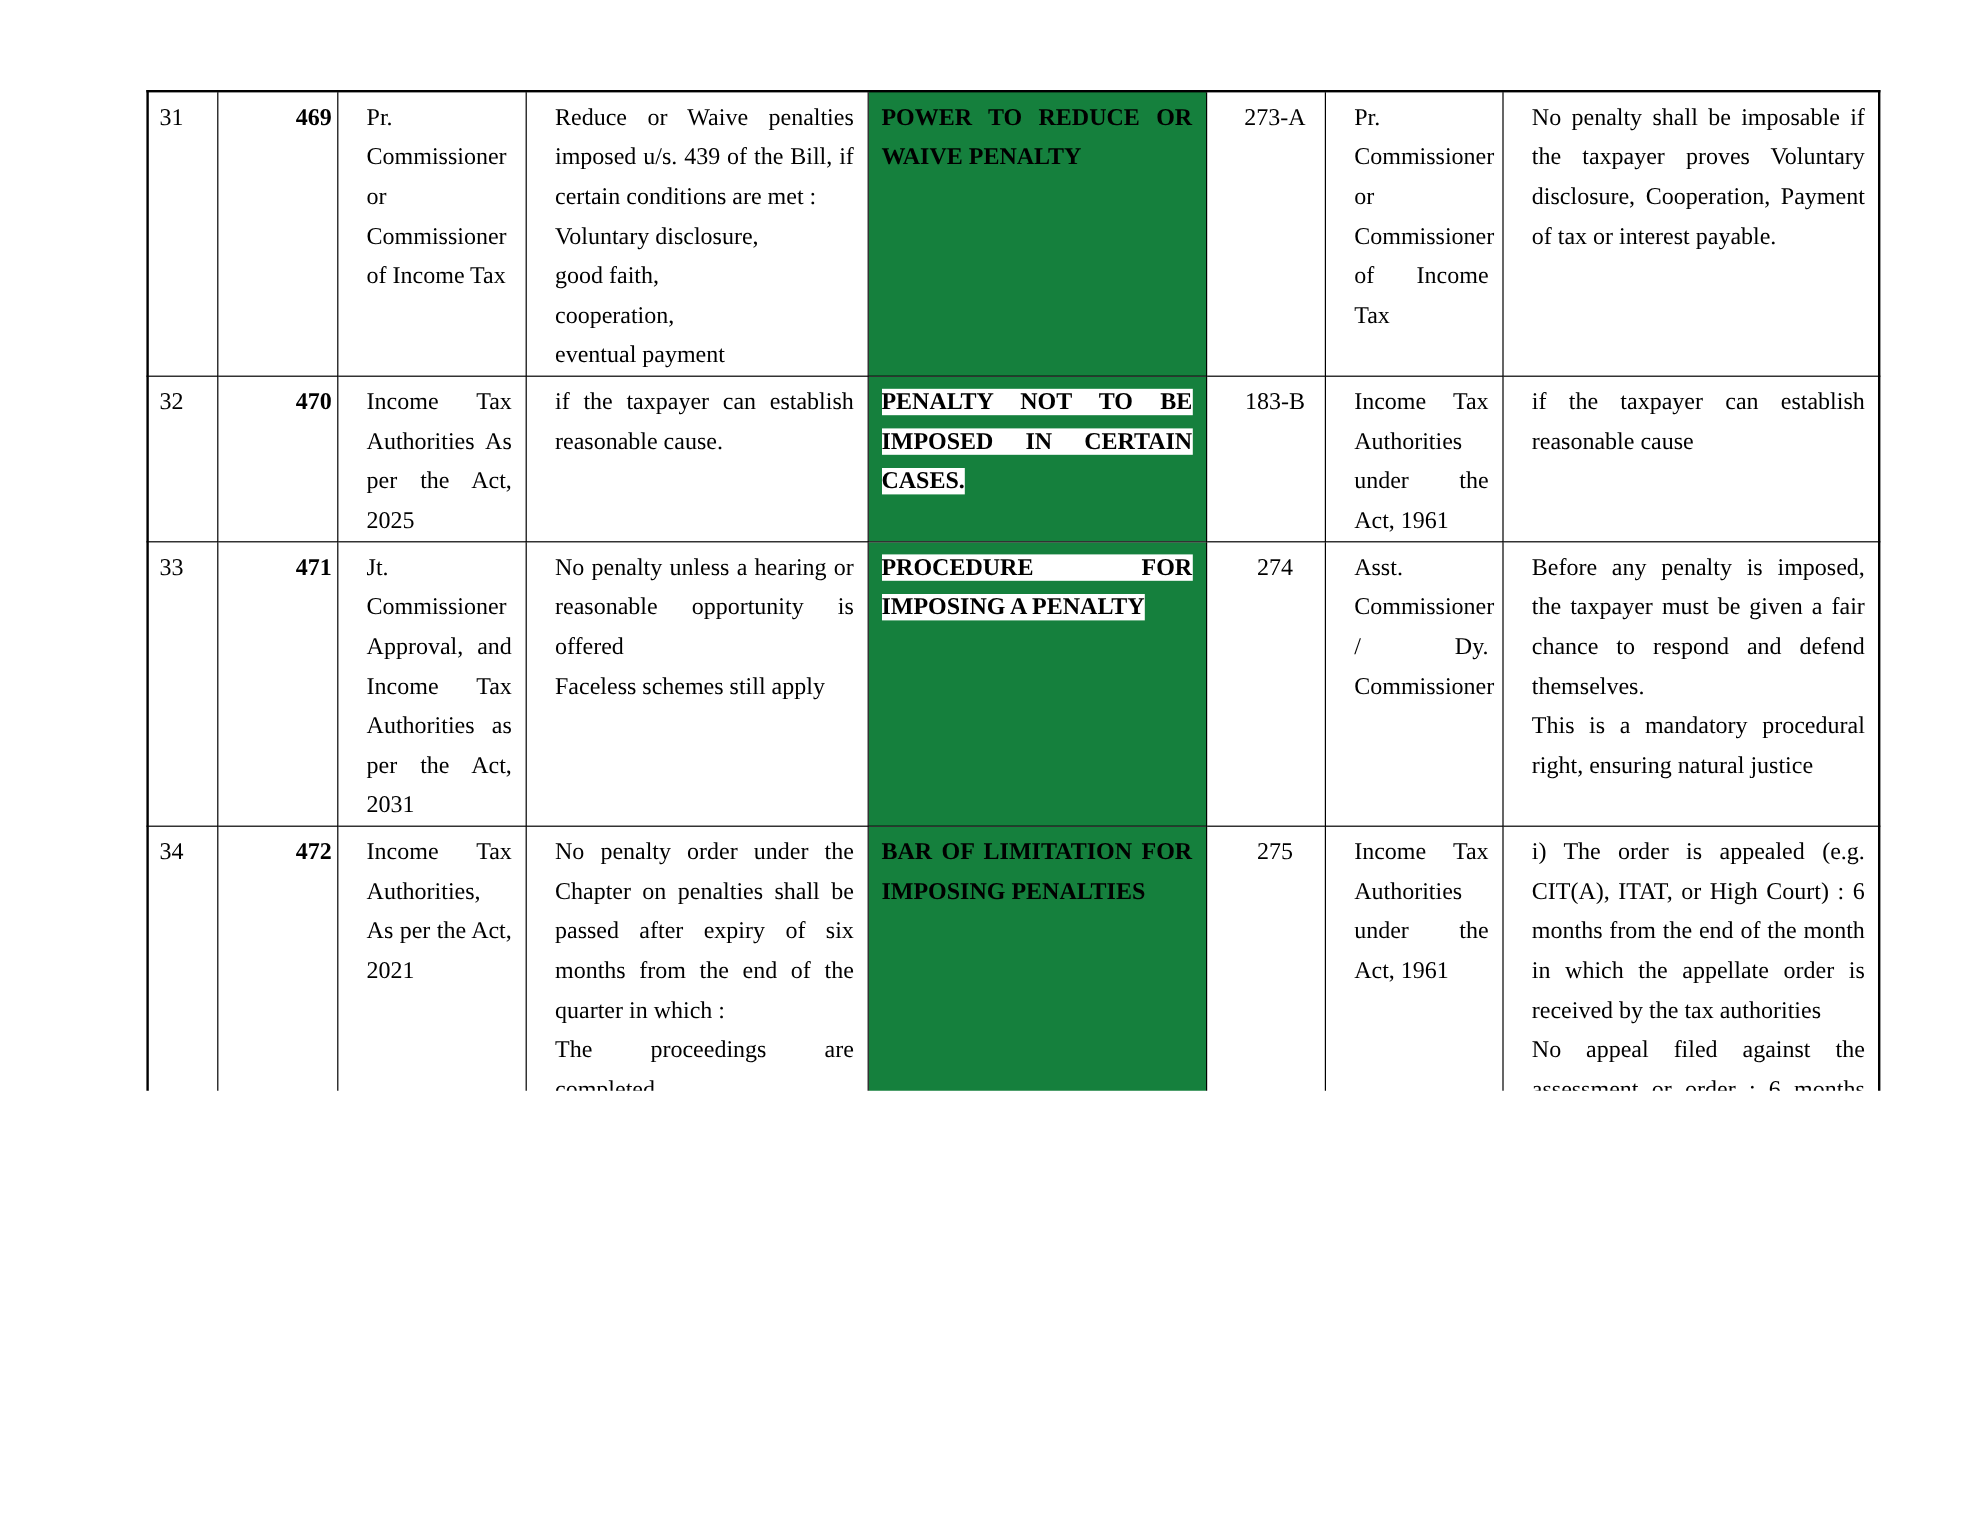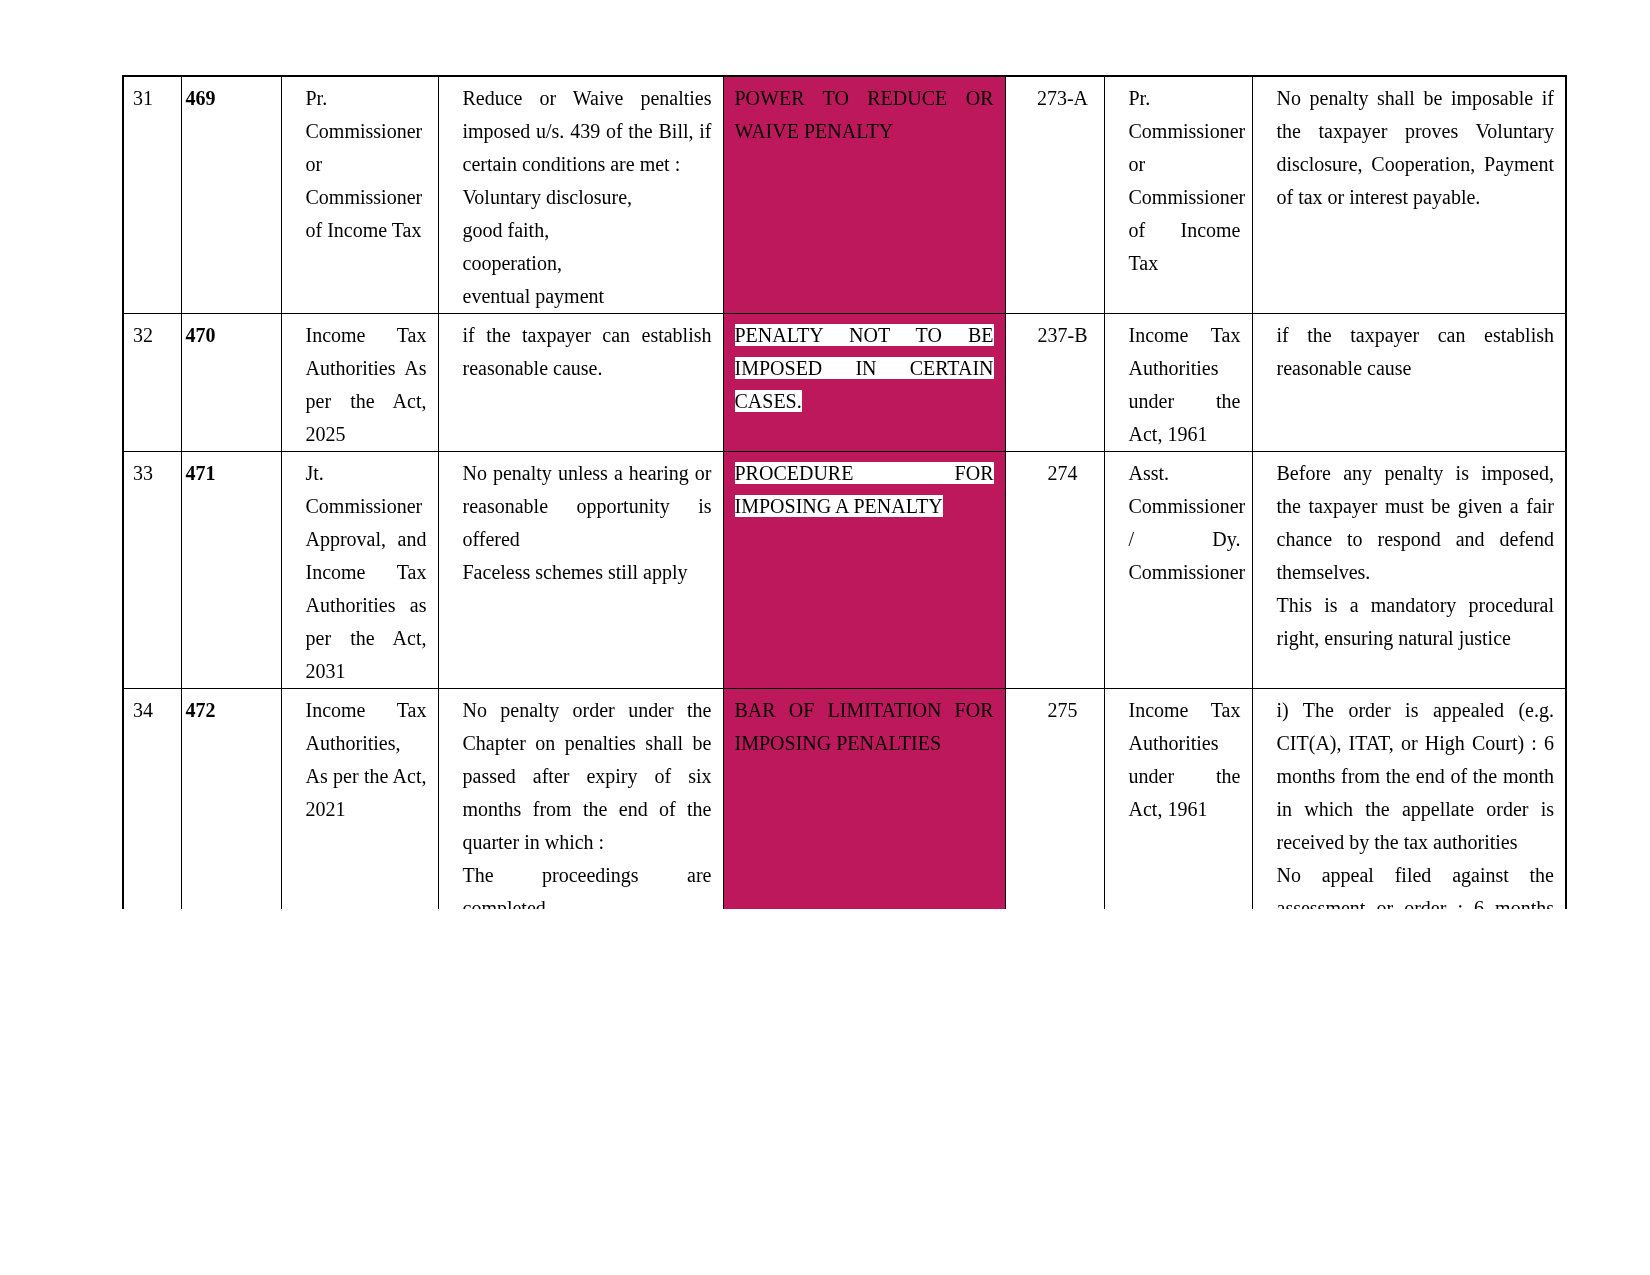--- a/index.html
+++ b/index.html
@@ -19,26 +19,26 @@
     padding:5px 11px 0 11px;
     font-size:20px;
     line-height:33px;
     overflow:hidden;
   }
   tr.r1 { height:233px; }
   tr.r2 { height:133px; }
   tr.r3 { height:230px; }
   tr.r4 { height:515px; }
   .c-sl   { text-align:left; padding-left:9px; }
-  .c-secn { text-align:left; font-weight:bold; padding-left:4px; padding-right:4px; }
+  .c-secn { text-align:right; font-weight:bold; padding-left:4px; padding-right:4px; }
   .c-seco { text-align:center; padding-left:20px; padding-right:4px; }
   .txt    { text-align:justify; white-space:pre-line;padding-left:24px; }
   .c-head {
-    background:#be185d;
-    font-weight:normal;
+    background:#15803d;
+    font-weight:bold;
     text-align:justify;
     white-space:pre-line;
   }
   .hl span { background:#ffffff; }
 </style>
 </head>
 <body>
 
 <div class="sheet">
   <table class="cmp">
@@ -68,21 +68,21 @@
       <td class="txt">Pr. Commissioner or Commissioner of Income Tax</td>
       <td class="txt">No penalty shall be imposable if the taxpayer proves Voluntary disclosure, Cooperation, Payment of tax or interest payable.</td>
     </tr>
 
     <tr class="r2">
       <td class="c-sl">32</td>
       <td class="c-secn">470</td>
       <td class="txt">Income Tax Authorities As per the Act, 2025</td>
       <td class="txt">if the taxpayer can establish reasonable cause.</td>
       <td class="c-head hl"><span>PENALTY NOT TO BE IMPOSED IN CERTAIN CASES.</span></td>
-      <td class="c-seco">237-B</td>
+      <td class="c-seco">183-B</td>
       <td class="txt">Income Tax Authorities under the Act, 1961</td>
       <td class="txt">if the taxpayer can establish reasonable cause</td>
     </tr>
 
     <tr class="r3">
       <td class="c-sl">33</td>
       <td class="c-secn">471</td>
       <td class="txt">Jt. Commissioner Approval, and Income Tax Authorities as per the Act, 2031</td>
       <td class="txt">No penalty unless a hearing or reasonable opportunity is offered
 Faceless schemes still apply</td>

